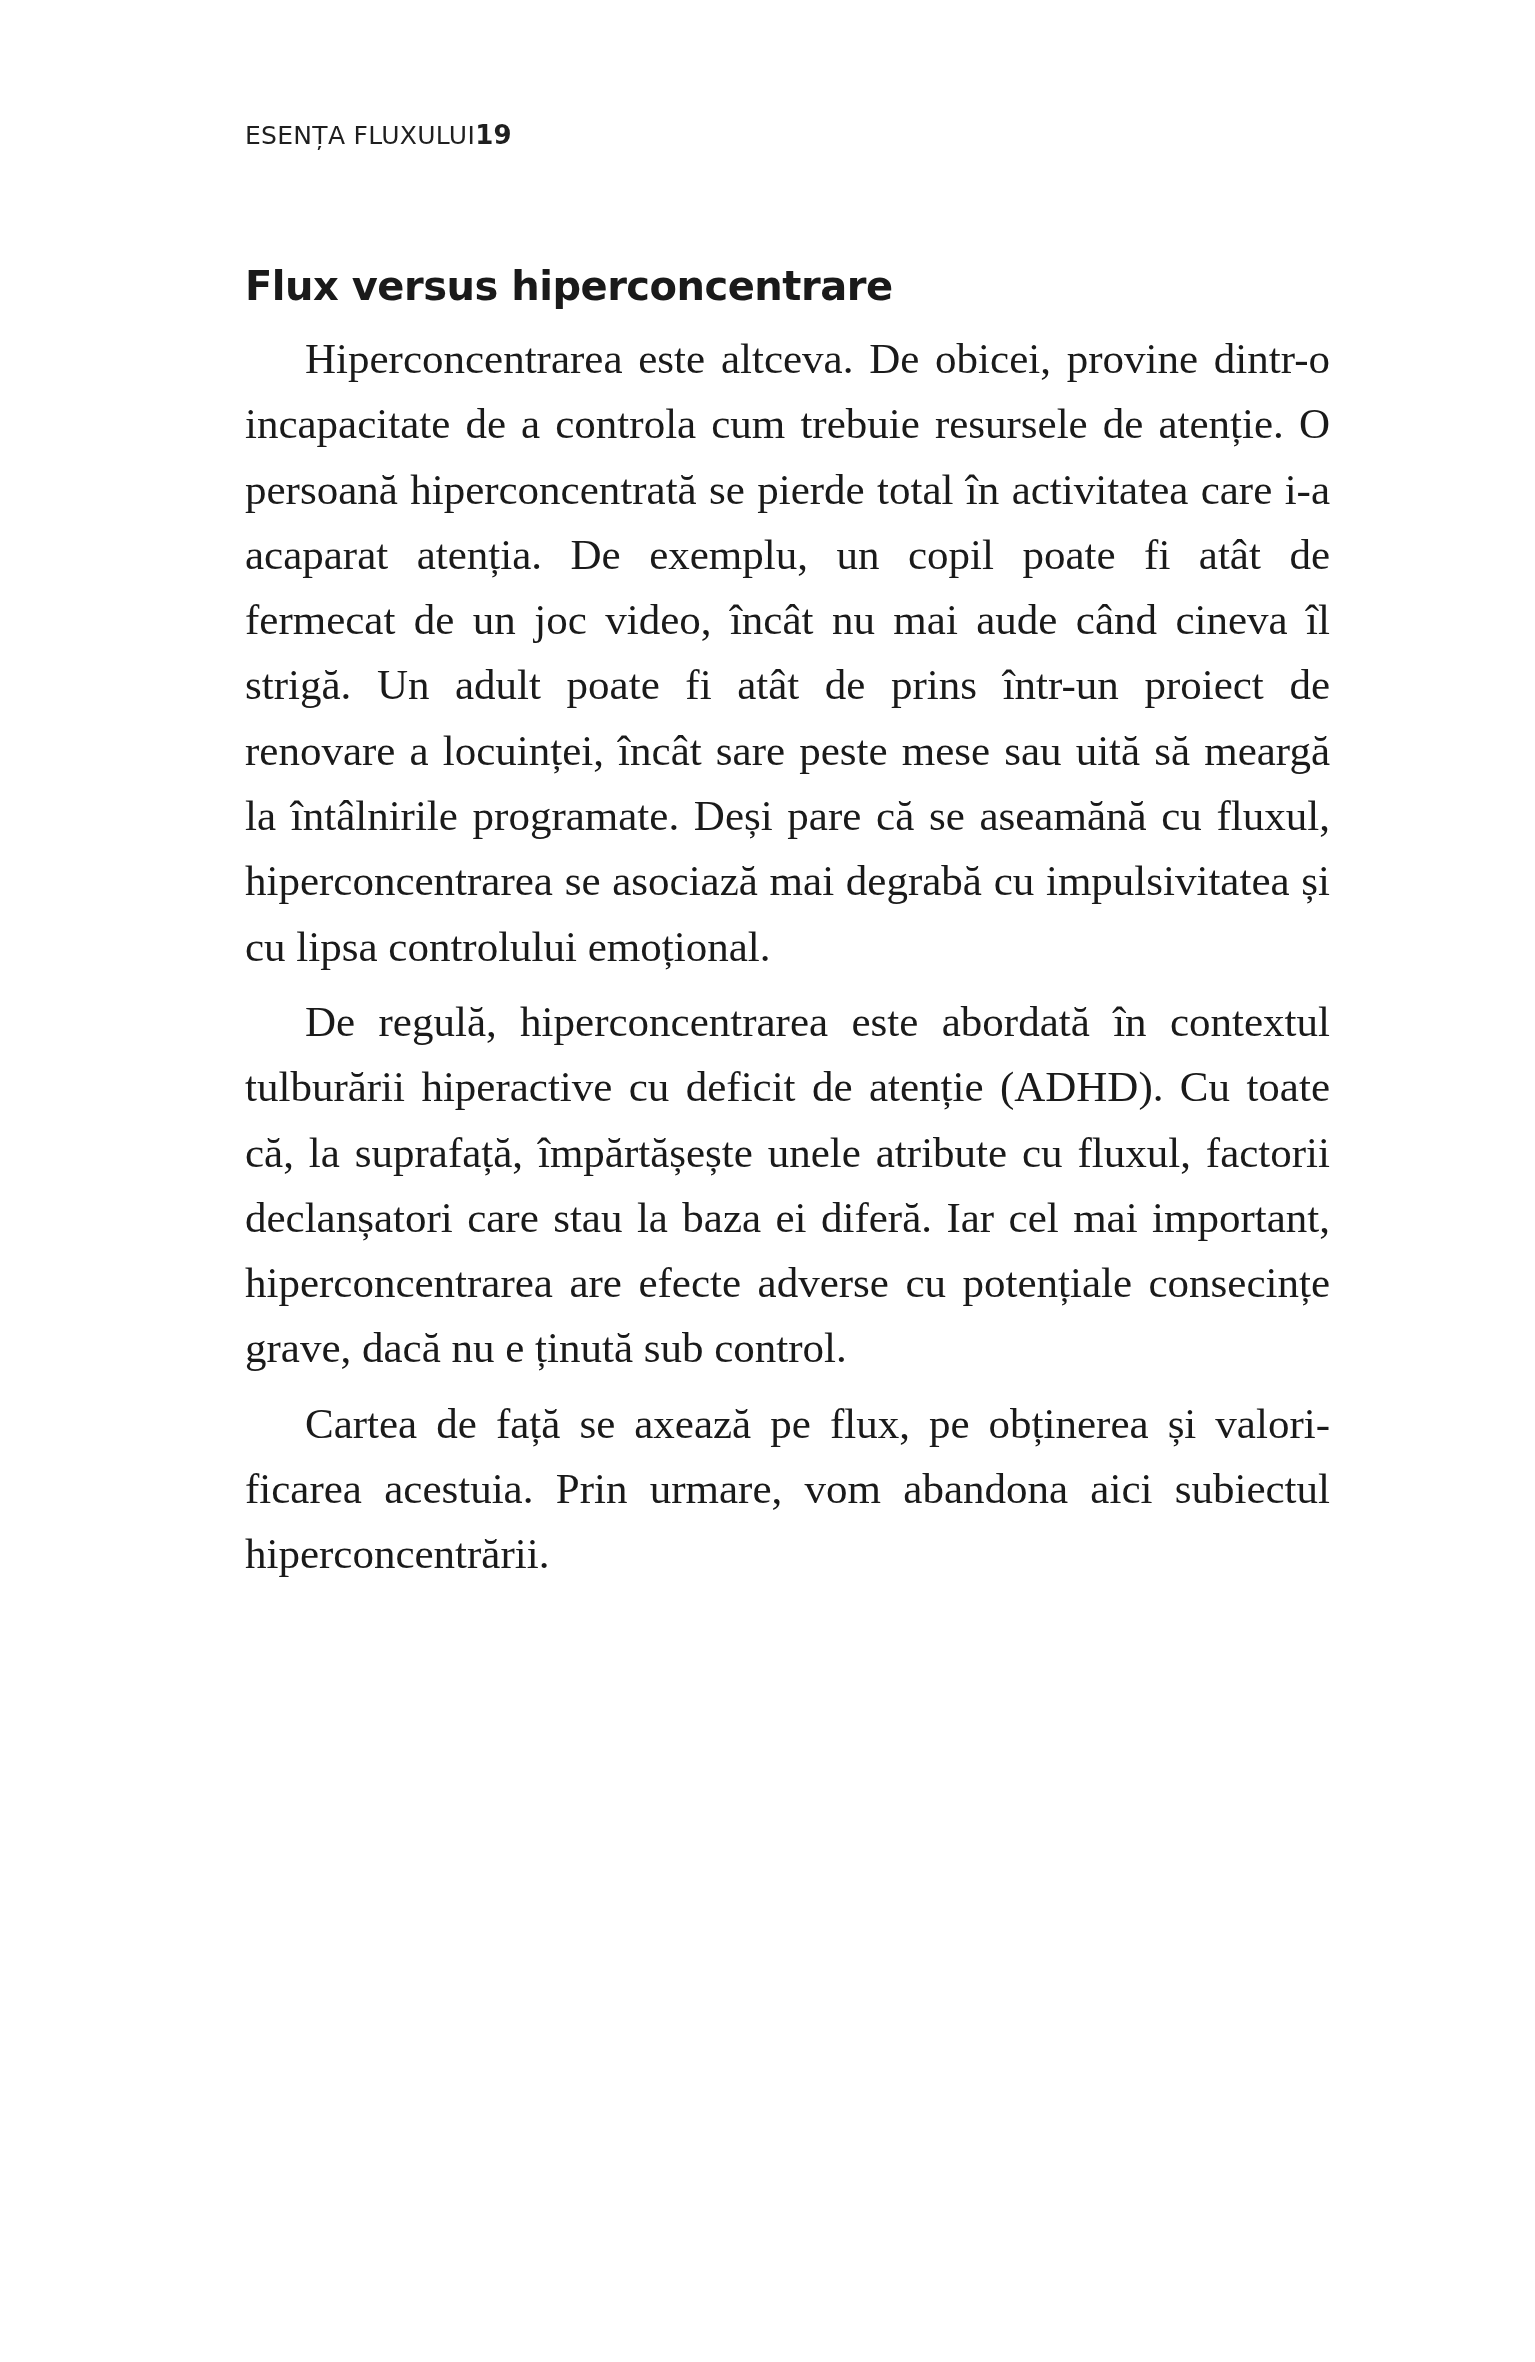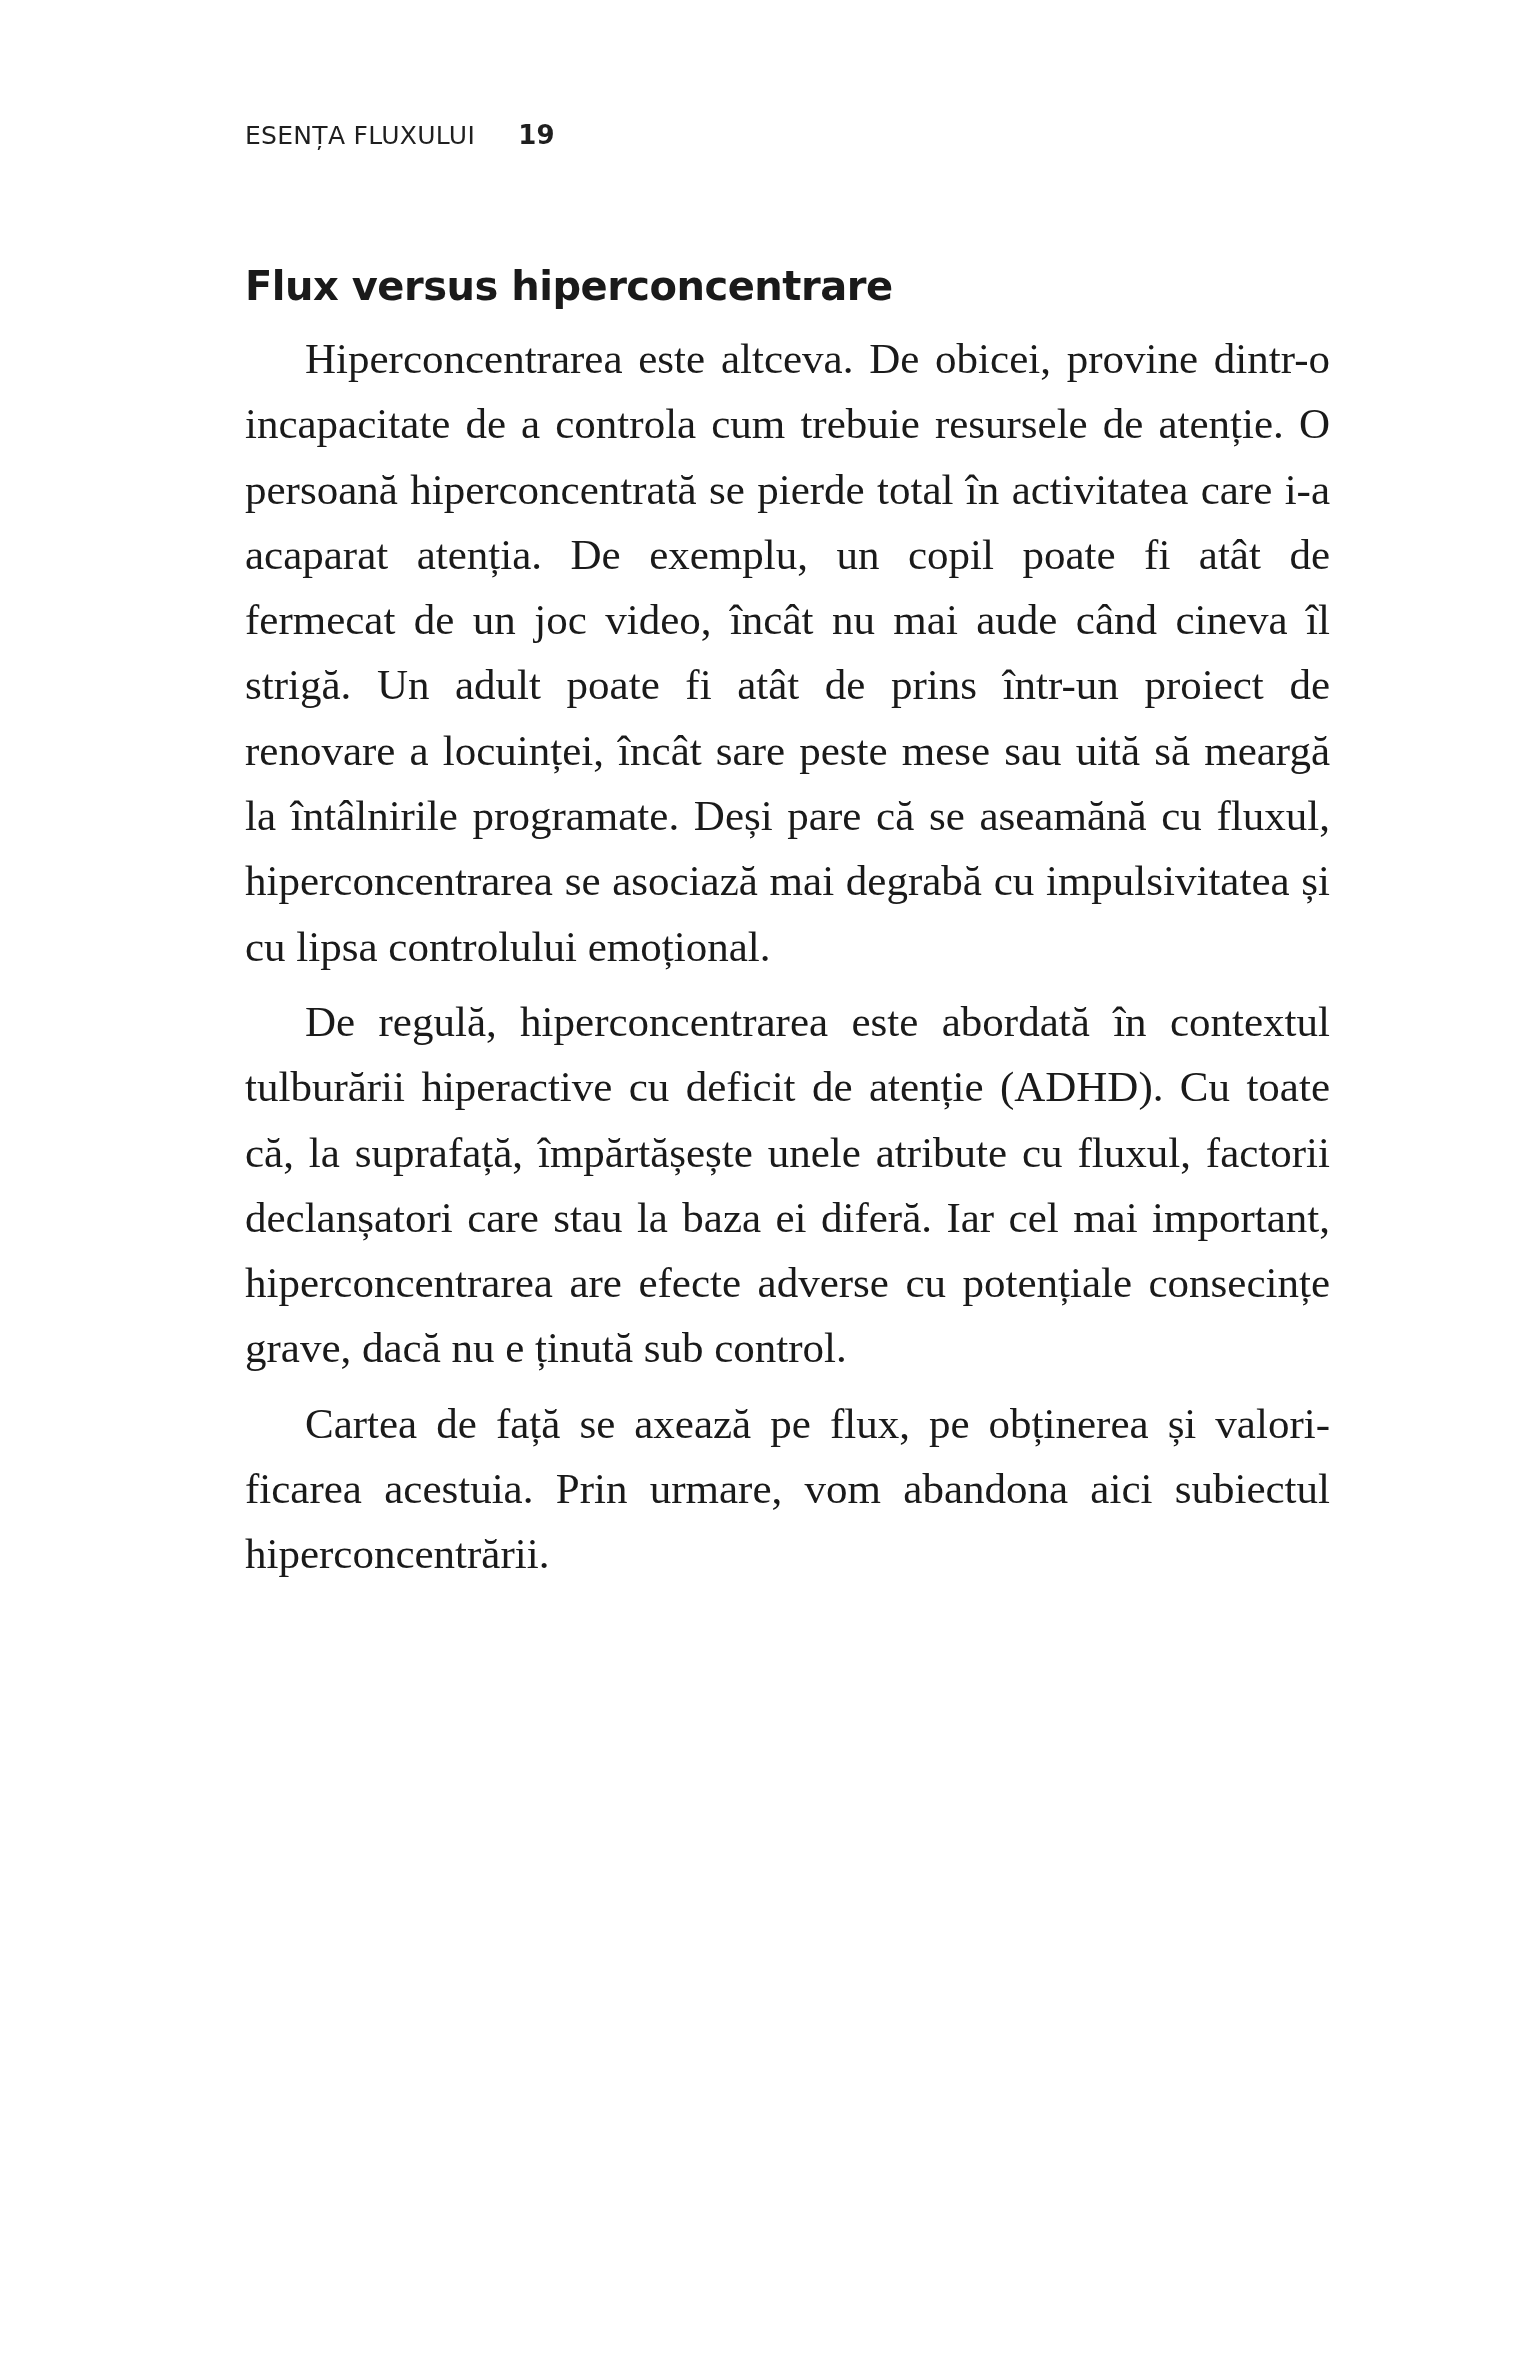--- a/index.html
+++ b/index.html
@@ -2,21 +2,21 @@
 <html><head>
   <meta charset="utf-8">
   <style>
     html, body { margin: 0; padding: 0; background: #ffffff; }
     body { width: 1535px; height: 2362px; position: relative; overflow: hidden; color: #1a1a1a; }
     .running-head {
       position: absolute; top: 120px; left: 245px; width: 1085px;
       display: flex; justify-content: flex-start; align-items: baseline;
       font-family: "DejaVu Sans", sans-serif; font-size: 25px; letter-spacing: 0.3px; color: #1f1f1f;
     }
-    .running-head .page-num { font-weight: bold; font-size: 26px; margin-left: 43px; }
+    .running-head .page-num { font-weight: bold; font-size: 26px; }
     .content {
       position: absolute; top: 226px; left: 245px; width: 1085px;
       font-family: "Liberation Serif", serif; font-size: 43px; line-height: 65.3px; color: #1a1a1a;
     }
     .content p { margin: 0; text-align: justify; hyphens: manual; }
     .content p.indent { text-indent: 60px; margin-top: 10px; }
     .content h2 {
       margin: 30px 0 0 0; font-family: "DejaVu Sans", sans-serif; font-weight: bold;
       font-size: 40px; line-height: 60px; letter-spacing: -0.5px; color: #1a1a1a;
     }

